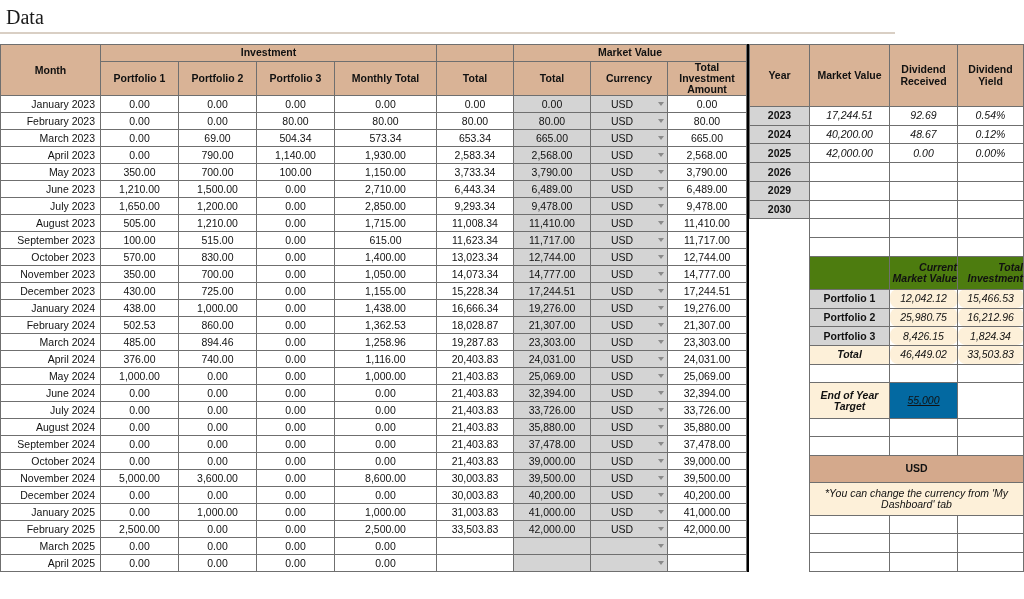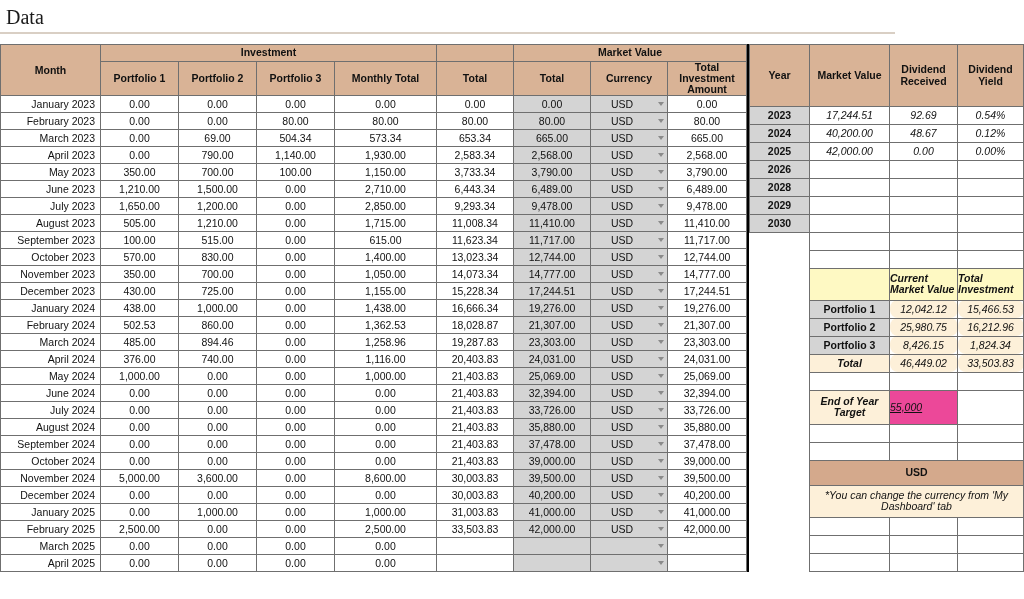--- a/index.html
+++ b/index.html
@@ -62,26 +62,26 @@
   .tbl-right td, .tbl-right th {
     border:1px solid #6f6f6f;
     font-size:10.5px; color:#111;
     height:17px; line-height:1.05;
   }
   .yr    { background:#d4d4d4; text-align:center; font-weight:bold; font-size:10.5px; }
   .yrv   { background:#ffffff; text-align:center; font-style:italic; font-size:10.5px; }
   .blank { background:#ffffff; }
   .nb    { border:none !important; background:#ffffff; }
 
-  .pf-hdr { background:#fef9c3; text-align:left; font-weight:bold; font-style:italic; font-size:10.5px; vertical-align:middle; }
+  .pf-hdr { background:#4d7c0f; text-align:right; font-weight:bold; font-style:italic; font-size:10.5px; vertical-align:middle; }
   .pf-lbl { background:#d4d4d4; text-align:center; font-weight:bold; font-size:10.5px; }
   .pf-tot-lbl { background:#fdf0d9; text-align:center; font-weight:bold; font-style:italic; font-size:10.5px; }
   .pf-val { background:#fdf0d9; text-align:center; font-style:italic; font-size:10.5px;border-radius:8px; }
   .eoy-lbl { background:#fdf0d9; text-align:center; font-weight:bold; font-style:italic; font-size:10.5px; vertical-align:middle; }
-  .eoy-val { background:#ec4899; font-style:italic; font-size:10.5px;text-decoration:underline; }
+  .eoy-val { background:#0369a1; text-align:center; font-style:italic; font-size:10.5px;text-decoration:underline; }
 
   .dc-hdr { background:#d4a98c; text-align:center; font-size:13px; color:#1a1a1a; }
   .dc-val { background:#d4a98c; text-align:center; font-size:15px; font-weight:bold; color:#1a1a1a; }
   .dc-note{ background:#fdf0d9; text-align:center; font-size:9.5px; font-style:italic; color:#1a1a1a;
             padding:1px 6px; line-height:1.2; }
 </style>
 </head>
 <body>
 
 <div id="app">
@@ -472,26 +472,20 @@
             <td class="yrv">0.00</td>
             <td class="yrv">0.00%</td>
           </tr>
           <tr>
             <td class="yr">2026</td>
             <td class="yrv"></td>
             <td class="yrv"></td>
             <td class="yrv"></td>
           </tr>
           <tr>
-            <td class="yr">2028</td>
-            <td class="yrv"></td>
-            <td class="yrv"></td>
-            <td class="yrv"></td>
-          </tr>
-          <tr>
             <td class="yr">2029</td>
             <td class="yrv"></td>
             <td class="yrv"></td>
             <td class="yrv"></td>
           </tr>
           <tr>
             <td class="yr">2030</td>
             <td class="yrv"></td>
             <td class="yrv"></td>
             <td class="yrv"></td>

